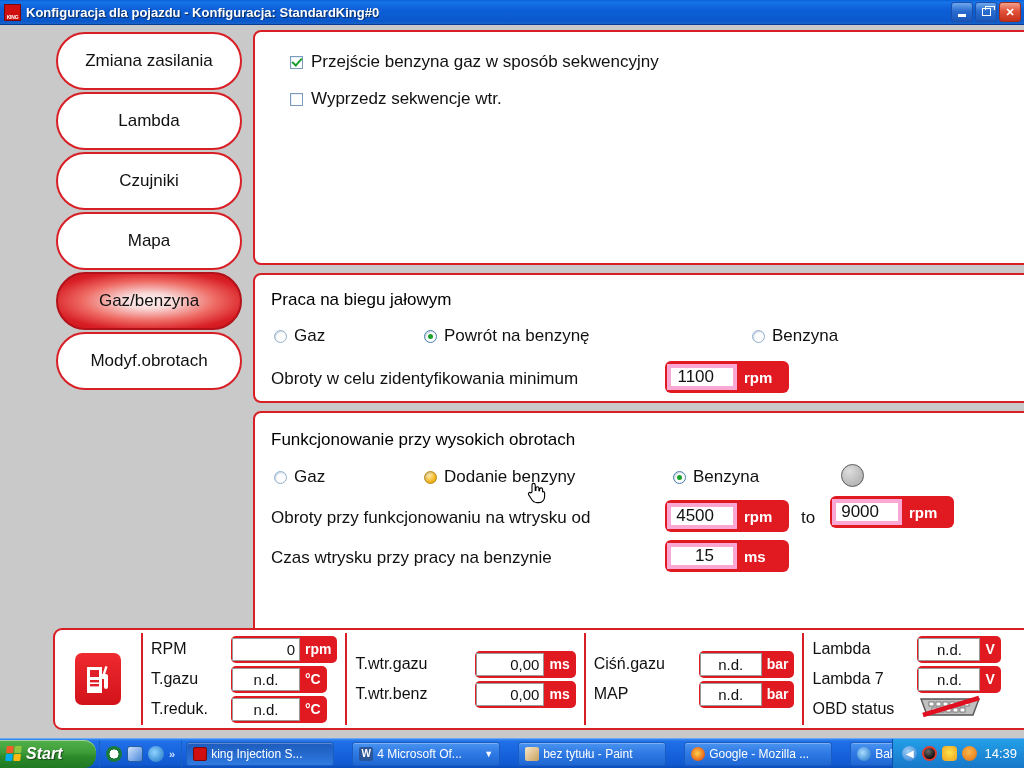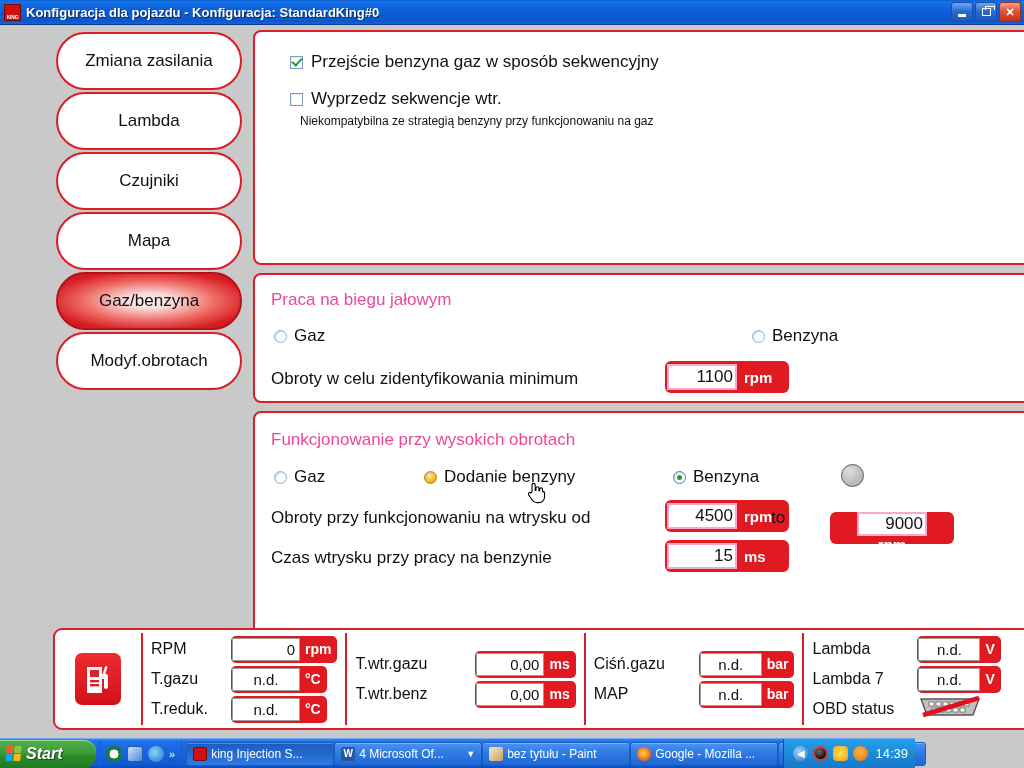--- a/index.html
+++ b/index.html
@@ -80,21 +80,21 @@
   .panel {
     position: absolute;
     border: 2px solid #d81f26; border-radius: 8px;
     background: #fff;
   }
   #panel-seq  { left: 205px; top: 5px;   width: 800px; height: 235px; }
   #panel-idle { left: 205px; top: 248px; width: 800px; height: 130px; }
   #panel-high { left: 205px; top: 386px; width: 800px; height: 228px; }
 
   .panel-title {
-    position: absolute; font-size: 17px; color: #ec4899;
+    position: absolute; font-size: 17px; color: #000000;
   }
 
   
   .chk-row { position: absolute; display: flex; align-items: center; padding-left: 7px; }
   .chk {
     width: 13px; height: 13px; flex: none;
     border: 1px solid #7b9bbd; background: #fff;
     margin-right: 8px;
     display: flex; align-items: center; justify-content: center;
     box-shadow: inset 1px 1px 0 #e8eef5;
@@ -136,23 +136,23 @@
   }
 
   
   .vfield {
     position: absolute; height: 32px;
     background: #e11a22; border-radius: 6px;
     display: flex; align-items: center; padding: 0 2px;
   }
   .vfield .vin {
     height: 26px; background: #fff;
-    border: 2px solid #f9a8d4;
+    border: 4px solid #f9a8d4;
     display: flex; align-items: center; justify-content: flex-end;
-    padding: 0 2px; font-size: 17px; color: #111;
+    padding: 0 19px; font-size: 17px; color: #111;
   }
   .vfield .vunit {
     color: #fff; font-size: 15px; font-weight: bold;
     padding: 0 7px; white-space: nowrap;
   }
   .flabel { position: absolute; font-size: 17px; color: #111; white-space: nowrap; }
 
   
   #statusbar {
     position: absolute; left: 5px; top: 603px; width: 1014px; height: 102px;
@@ -181,21 +181,21 @@
     padding: 0 4px; font-size: 15px; color: #111;
   }
   .sb-field .su {
     color: #fff; font-size: 14px; font-weight: bold; padding: 0 5px;
     white-space: nowrap;
   }
   #obd-row { display: flex; align-items: center; height: 27px; }
 
   
   #taskbar {
-    position: absolute; left: 0; top: 738px; width: 915px; height: 30px;
+    position: absolute; left: 0; top: 738px; width: 1024px; height: 30px;
     background: linear-gradient(to bottom,
       #3a8bf0 0%, #2070e8 8%, #1763dd 50%, #1059cf 88%, #0a4cbb 100%);
     border-top: 1px solid #6ca8f5;
     display: flex; align-items: center;
   }
   #start-btn {
     width: 96px; height: 28px; margin: 0; flex: none;
     background: linear-gradient(to bottom, #52b14a 0%, #3d9c38 45%, #2c8a2a 60%, #1f7a22 100%);
     border-radius: 0 12px 12px 0;
     display: flex; align-items: center; gap: 5px; padding-left: 6px;
@@ -211,21 +211,21 @@
     color: #fff; font-size: 16px; font-style: italic; font-weight: bold;
     text-shadow: 1px 1px 1px rgba(0,0,0,.5);
   }
   #quicklaunch {
     display: flex; align-items: center; gap: 5px; padding: 0 6px;
     height: 28px; border-left: 1px solid #1b5fc0; border-right: 1px solid #1b5fc0;
     margin-left: 3px; flex: none;
   }
   .ql-icon { width: 16px; height: 16px; border-radius: 3px; flex: none; }
   .ql-more { color: #cfe2ff; font-size: 11px; font-weight: bold; }
-  #tasks { display: flex; align-items: center; gap: 0; padding-left: 4px; flex: 1; min-width: 0; }
+  #tasks { display: flex; align-items: center; gap: 18px; padding-left: 4px; flex: 1; min-width: 0; }
   .task {
     height: 24px; border-radius: 3px; flex: none;
     background: linear-gradient(to bottom, #4a94f0, #2f7ae4 45%, #1f68d4);
     border: 1px solid #1a5cc0;
     display: flex; align-items: center; gap: 4px; padding: 0 6px;
     color: #fff; font-size: 12px; white-space: nowrap;
     box-shadow: inset 0 1px 0 rgba(255,255,255,.28);
   }
   .task.active {
     background: linear-gradient(to bottom, #1d5cbd, #2468cc 45%, #2f7ae0);
@@ -285,29 +285,32 @@
 
   <div class="panel" id="panel-seq">
     <div class="chk-row" style="left:28px; top:20px;">
       <span class="chk checked"></span>
       <span class="chk-label">Przejście benzyna gaz w sposób sekwencyjny</span>
     </div>
     <div class="chk-row" style="left:28px; top:57px;">
       <span class="chk"></span>
       <span class="chk-label">Wyprzedz sekwencje wtr.</span>
     </div>
-    <div class="chk-note" style="left:45px; top:82px;">Niekompatybilna ze strategią benzyny przy funkcjonowaniu na gaz</div>
   </div>
 
   <div class="panel" id="panel-idle">
     <div class="panel-title" style="left:16px; top:15px;">Praca na biegu jałowym</div>
 
     <div class="radio-row" style="left:19px; top:51px;">
       <span class="radio"></span>
       <span class="radio-label">Gaz</span>
+    </div>
+    <div class="radio-row" style="left:169px; top:51px;">
+      <span class="radio sel"></span>
+      <span class="radio-label">Powrót na benzynę</span>
     </div>
     <div class="radio-row" style="left:497px; top:51px;">
       <span class="radio"></span>
       <span class="radio-label">Benzyna</span>
     </div>
 
     <div class="flabel" style="left:16px; top:94px;text-align:right;">Obroty w celu zidentyfikowania minimum</div>
     <div class="vfield" style="left:410px; top:86px; width:124px;">
       <div class="vin" style="width:70px;">1100</div>
       <div class="vunit">rpm</div>
@@ -329,22 +332,22 @@
       <span class="radio sel"></span>
       <span class="radio-label">Benzyna</span>
     </div>
     <div class="led" style="left:586px; top:51px;"></div>
 
     <div class="flabel" style="left:16px; top:95px;">Obroty przy funkcjonowaniu na wtrysku  od</div>
     <div class="vfield" style="left:410px; top:87px; width:124px;">
       <div class="vin" style="width:70px;">4500</div>
       <div class="vunit">rpm</div>
     </div>
-    <div class="flabel" style="left:516px; top:95px;">to</div>
-    <div class="vfield" style="left:575px; top:99px; width:124px;flex-direction:column;">
+    <div class="flabel" style="left:546px; top:95px;">to</div>
+    <div class="vfield" style="left:575px; top:83px; width:124px;">
       <div class="vin" style="width:70px;">9000</div>
       <div class="vunit">rpm</div>
     </div>
 
     <div class="flabel" style="left:16px; top:135px;">Czas wtrysku przy pracy na benzynie</div>
     <div class="vfield" style="left:410px; top:127px; width:124px;">
       <div class="vin" style="width:70px;">15</div>
       <div class="vunit">ms</div>
     </div>
   </div>

